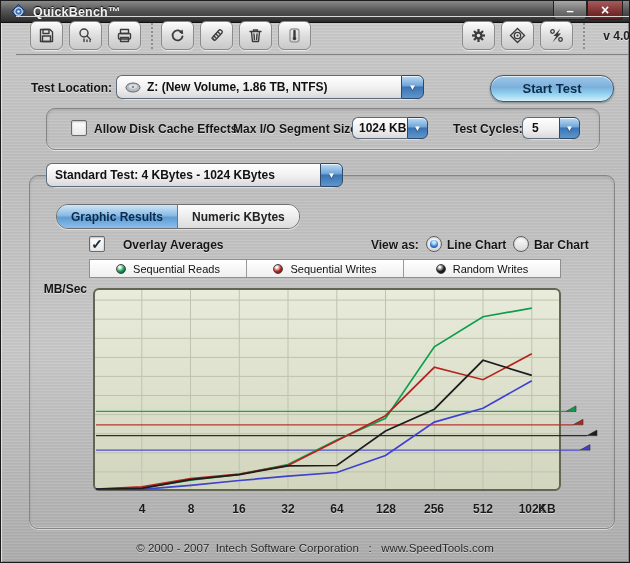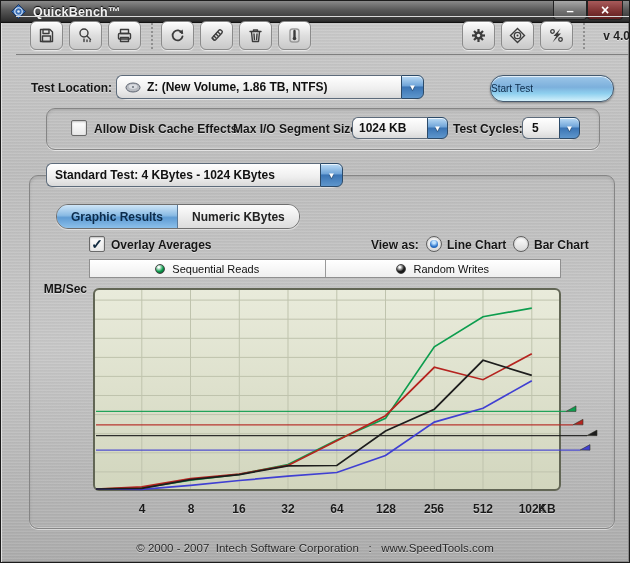--- a/index.html
+++ b/index.html
@@ -41,21 +41,21 @@
   .checkbox{position:absolute;width:14px;height:14px;background:linear-gradient(180deg,#fff,#e8e8e8);
     border:1px solid #6a6a6a;border-radius:2px;box-shadow:inset 0 1px 2px rgba(0,0,0,.25);
     display:flex;align-items:center;justify-content:center;font-size:14px;font-weight:bold;color:#102a40;line-height:1;}
   .radio{position:absolute;width:14px;height:14px;border-radius:50%;border:1px solid #5f5f5f;
     background:linear-gradient(180deg,#ffffff,#d8d8d8);box-shadow:inset 0 1px 2px rgba(0,0,0,.2);display:flex;align-items:center;justify-content:center;}
   .radio .dot{width:8px;height:8px;border-radius:50%;background:radial-gradient(circle at 50% 30%,#bfe2ff 0 20%,#2f76cc 60%,#164f9a);}
   
   #start-btn{position:absolute;left:489px;top:74px;width:122px;height:25px;border-radius:13px;
     border:1px solid #44596e;background:linear-gradient(180deg,#9dc6e8,#7cb0dc 45%,#8fd0ef 70%,#d2f0fb);
     box-shadow:0 1px 2px rgba(0,0,0,.35), inset 0 1px 1px rgba(255,255,255,.8);
-    display:flex;align-items:center;font-size:10px;font-weight:normal;color:#0c2b4a;}
+    display:flex;align-items:center;justify-content:center;font-size:13px;font-weight:bold;color:#0c2b4a;}
   
   #tabs{position:absolute;left:55px;top:203px;height:23px;display:flex;border:1px solid #6f6f6f;border-radius:12px;overflow:hidden;
     box-shadow:0 1px 1px rgba(255,255,255,.6);}
   .tab{display:flex;align-items:center;justify-content:center;padding:0 14px;font-size:12px;font-weight:bold;color:#222;
     background:linear-gradient(180deg,#fdfdfd,#dcdcdc);}
   .tab.active{background:linear-gradient(180deg,#cfe6f8,#8abbe4 45%,#5f9cd4 55%,#8cc0ea);color:#0b2b4b;border-right:1px solid #5a7a9a;}
   
   #legend{position:absolute;left:88px;top:258px;width:472px;height:19px;display:flex;border:1px solid #8f8f8f;background:#fff;box-sizing:border-box;}
   .legend-cell{flex:1;display:flex;align-items:center;justify-content:center;gap:7px;font-size:11px;color:#111;border-right:1px solid #9a9a9a;background:linear-gradient(180deg,#ffffff,#efefef);}
   .legend-cell:last-child{border-right:none;}
@@ -193,21 +193,21 @@
   <div id="start-btn">
       <span>Start Test</span>
     </div>
 
   <div class="groupbox" style="left:45px;top:107px;width:552px;height:40px;"></div>
   <div class="checkbox" style="left:70px;top:119px;">
       <span id="cache-check"></span>
     </div>
   <span class="lbl" style="position:absolute;left:93px;top:121px;">Allow Disk Cache Effects</span>
   <span class="lbl" style="position:absolute;left:232px;top:121px;">Max I/O Segment Size:</span>
-  <div class="combo" style="left:351px;top:116px;width:96px;height:22px;">
+  <div class="combo" style="left:351px;top:116px;width:76px;height:22px;">
     <div class="field" style="padding:0 6px;">
         <span>1024 KB</span>
       </div>
     <div class="arrow" style="width:19px;">▼</div>
   </div>
   <span class="lbl" style="position:absolute;left:452px;top:121px;">Test Cycles:</span>
   <div class="combo" style="left:521px;top:116px;width:58px;height:22px;">
     <div class="field" style="padding:0 9px;">
         <span>5</span>
       </div>
@@ -227,33 +227,37 @@
         <span>Graphic Results</span>
       </div>
     <div class="tab">
         <span>Numeric KBytes</span>
       </div>
   </div>
 
   <div class="checkbox" style="left:88px;top:235px;">
       <span id="overlay-check">✓</span>
     </div>
-  <span class="lbl" style="position:absolute;left:110px;top:237px;">Overlay Averages</span>
+  <span class="lbl" style="position:absolute;left:122px;top:237px;">Overlay Averages</span>
   <span class="lbl" style="position:absolute;left:370px;top:237px;">View as:</span>
   <div class="radio" style="left:425px;top:235px;">
       <div class="dot"></div>
     </div>
   <span class="lbl" style="position:absolute;left:446px;top:237px;">Line Chart</span>
   <div class="radio" style="left:512px;top:235px;"></div>
   <span class="lbl" style="position:absolute;left:533px;top:237px;">Bar Chart</span>
 
   <div id="legend">
       <div class="legend-cell">
         <span class="legend-ball" style="background: radial-gradient(circle at 35% 28%, rgb(255, 255, 255) 0px, rgb(255, 255, 255) 8%, rgb(13, 157, 78) 55%, rgb(0, 0, 0) 130%);"></span>
         <span>Sequential Reads</span>
+      </div>
+      <div class="legend-cell">
+        <span class="legend-ball" style="background: radial-gradient(circle at 35% 28%, rgb(255, 255, 255) 0px, rgb(255, 255, 255) 8%, rgb(181, 36, 31) 55%, rgb(0, 0, 0) 130%);"></span>
+        <span>Sequential Writes</span>
       </div>
       <div class="legend-cell">
         <span class="legend-ball" style="background: radial-gradient(circle at 35% 28%, rgb(255, 255, 255) 0px, rgb(255, 255, 255) 8%, rgb(29, 29, 29) 55%, rgb(0, 0, 0) 130%);"></span>
         <span>Random Writes</span>
       </div>
     </div>
 
   <div id="ylabel">MB/Sec</div>
   <svg id="chart-svg" width="510" height="206" viewBox="0 0 510 206">
       <defs>

